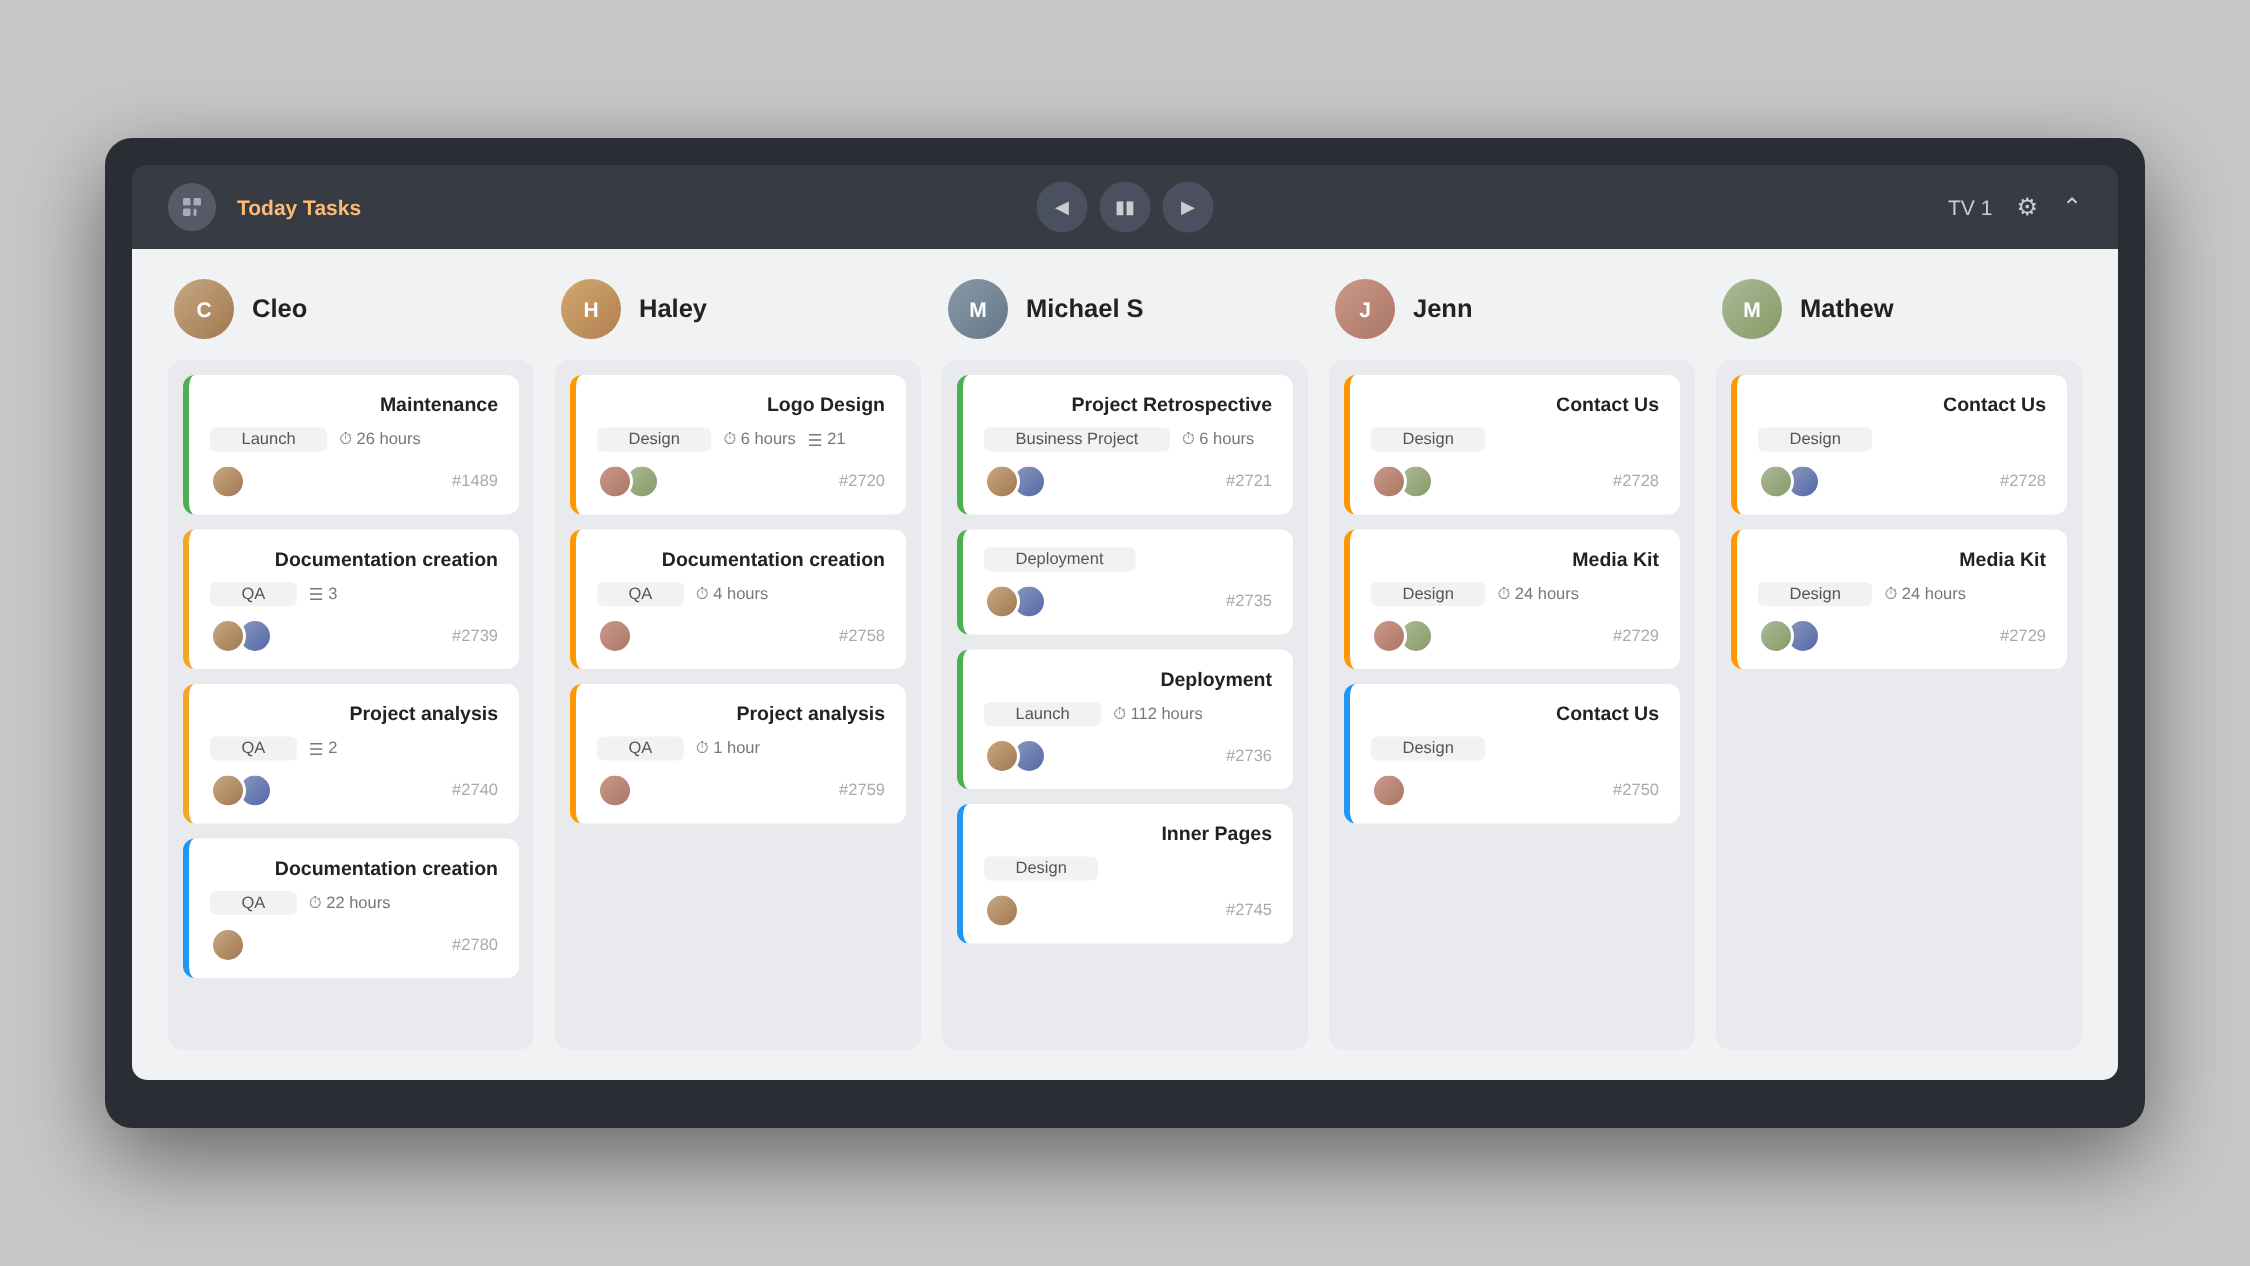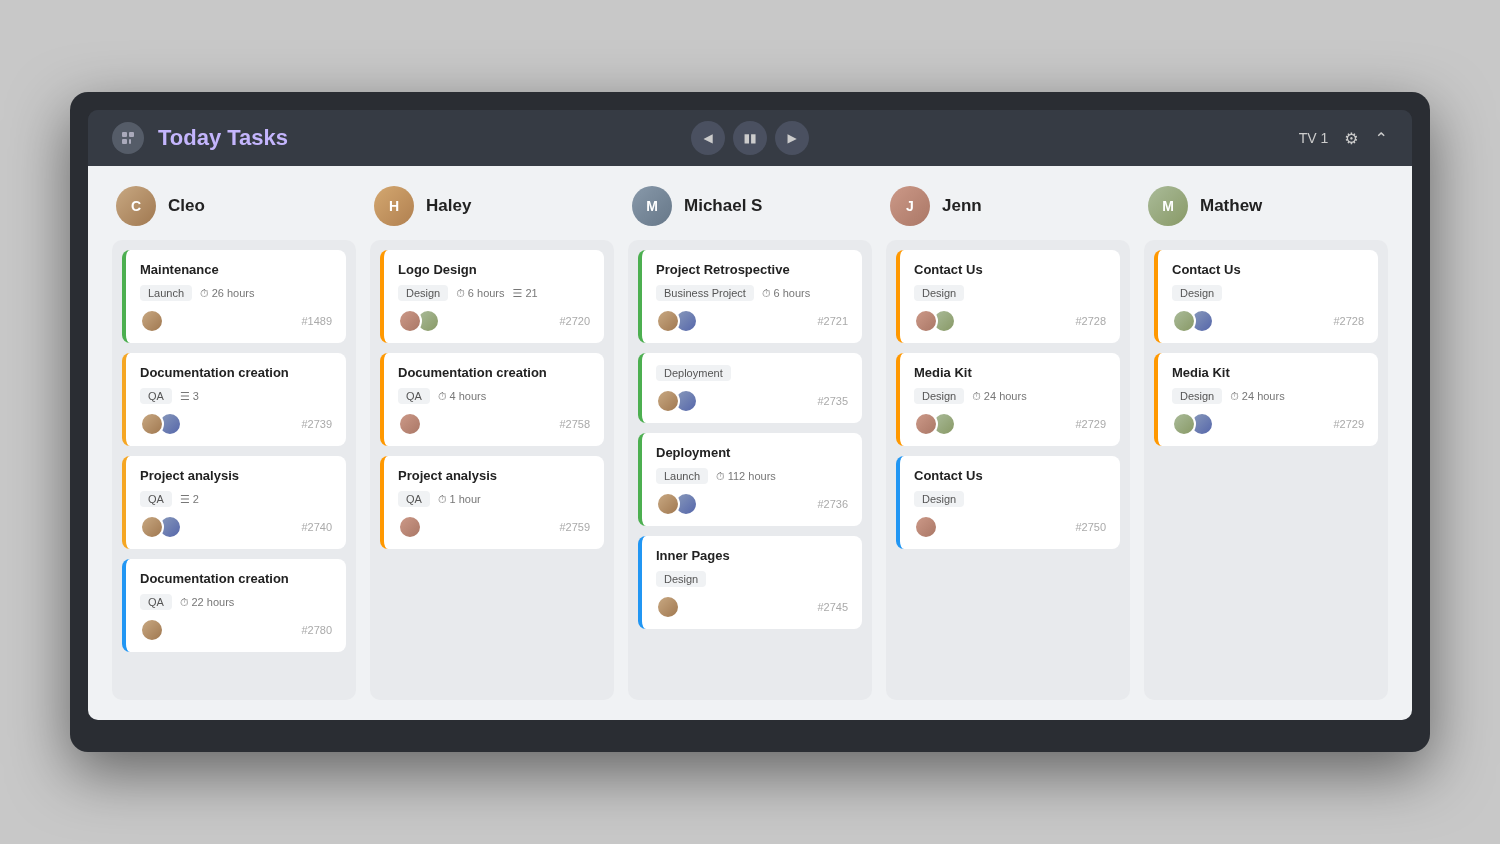--- a/index.html
+++ b/index.html
@@ -33,22 +33,22 @@
     .header-logo {
       width: 32px; height: 32px;
       background: #555c68;
       border-radius: 50%;
       display: flex; align-items: center; justify-content: center;
       margin-right: 14px;
       flex-shrink: 0;
     }
     .header-logo svg { width: 16px; height: 16px; }
     .header-title {
-      color: #c4b5fd;
-      font-size: 22px;
+      color: #fdba74;
+      font-size: 14px;
       font-weight: 600;
     }
     .header-controls {
       position: absolute;
       left: 50%;
       transform: translateX(-50%);
       display: flex;
       align-items: center;
       gap: 8px;
     }
@@ -127,31 +127,32 @@
     }
     .card.green { border-left-color: #4caf50; }
     .card.yellow { border-left-color: #f5a623; }
     .card.blue { border-left-color: #2196f3; }
     .card.orange { border-left-color: #ff9800; }
     .card-title {
       font-size: 13px;
       font-weight: 600;
       color: #222;
       margin-bottom: 8px;
+      text-align: right;
     }
     .card-meta {
       display: flex;
       align-items: center;
       gap: 8px;
       flex-wrap: wrap;
     }
     .tag {
       background: #f0f2f4;
       border-radius: 4px;
-      padding: 2px 8px;
+      padding: 2px 21px;
       font-size: 11px;
       color: #555;
     }
     .meta-item {
       display: flex;
       align-items: center;
       gap: 3px;
       font-size: 11px;
       color: #777;
     }

